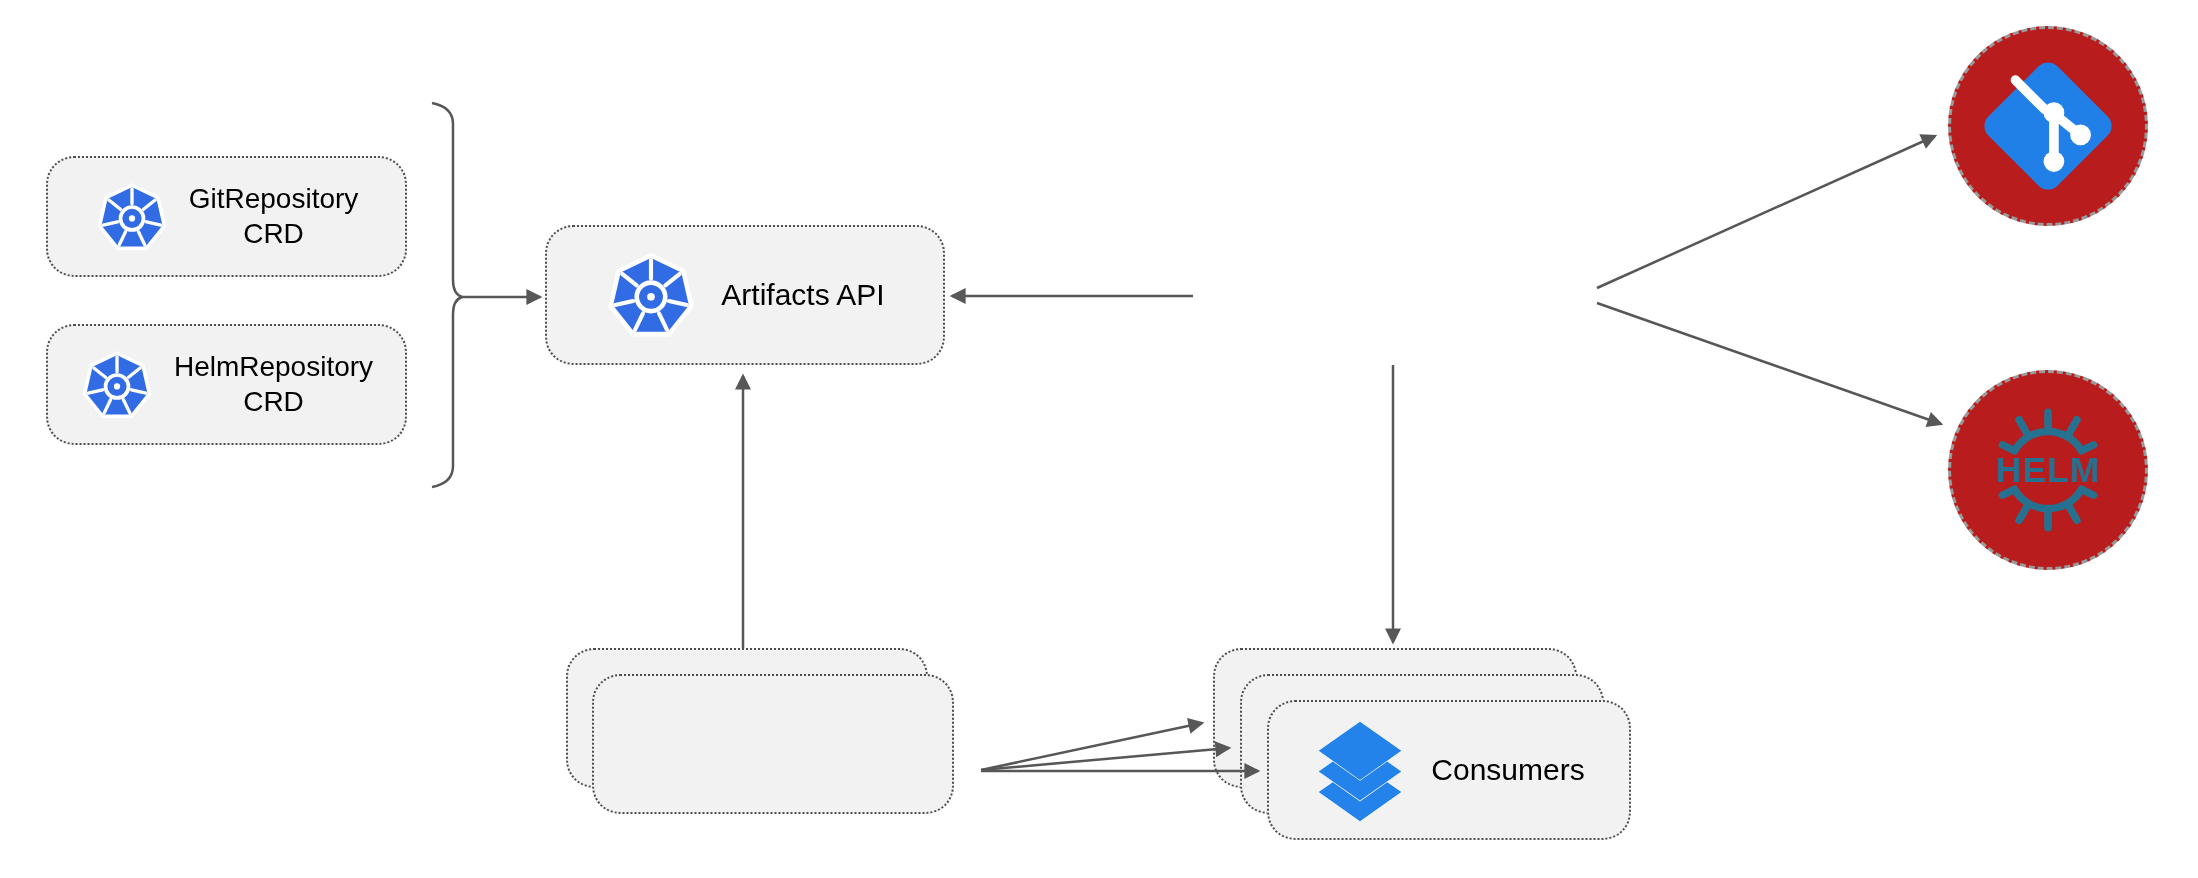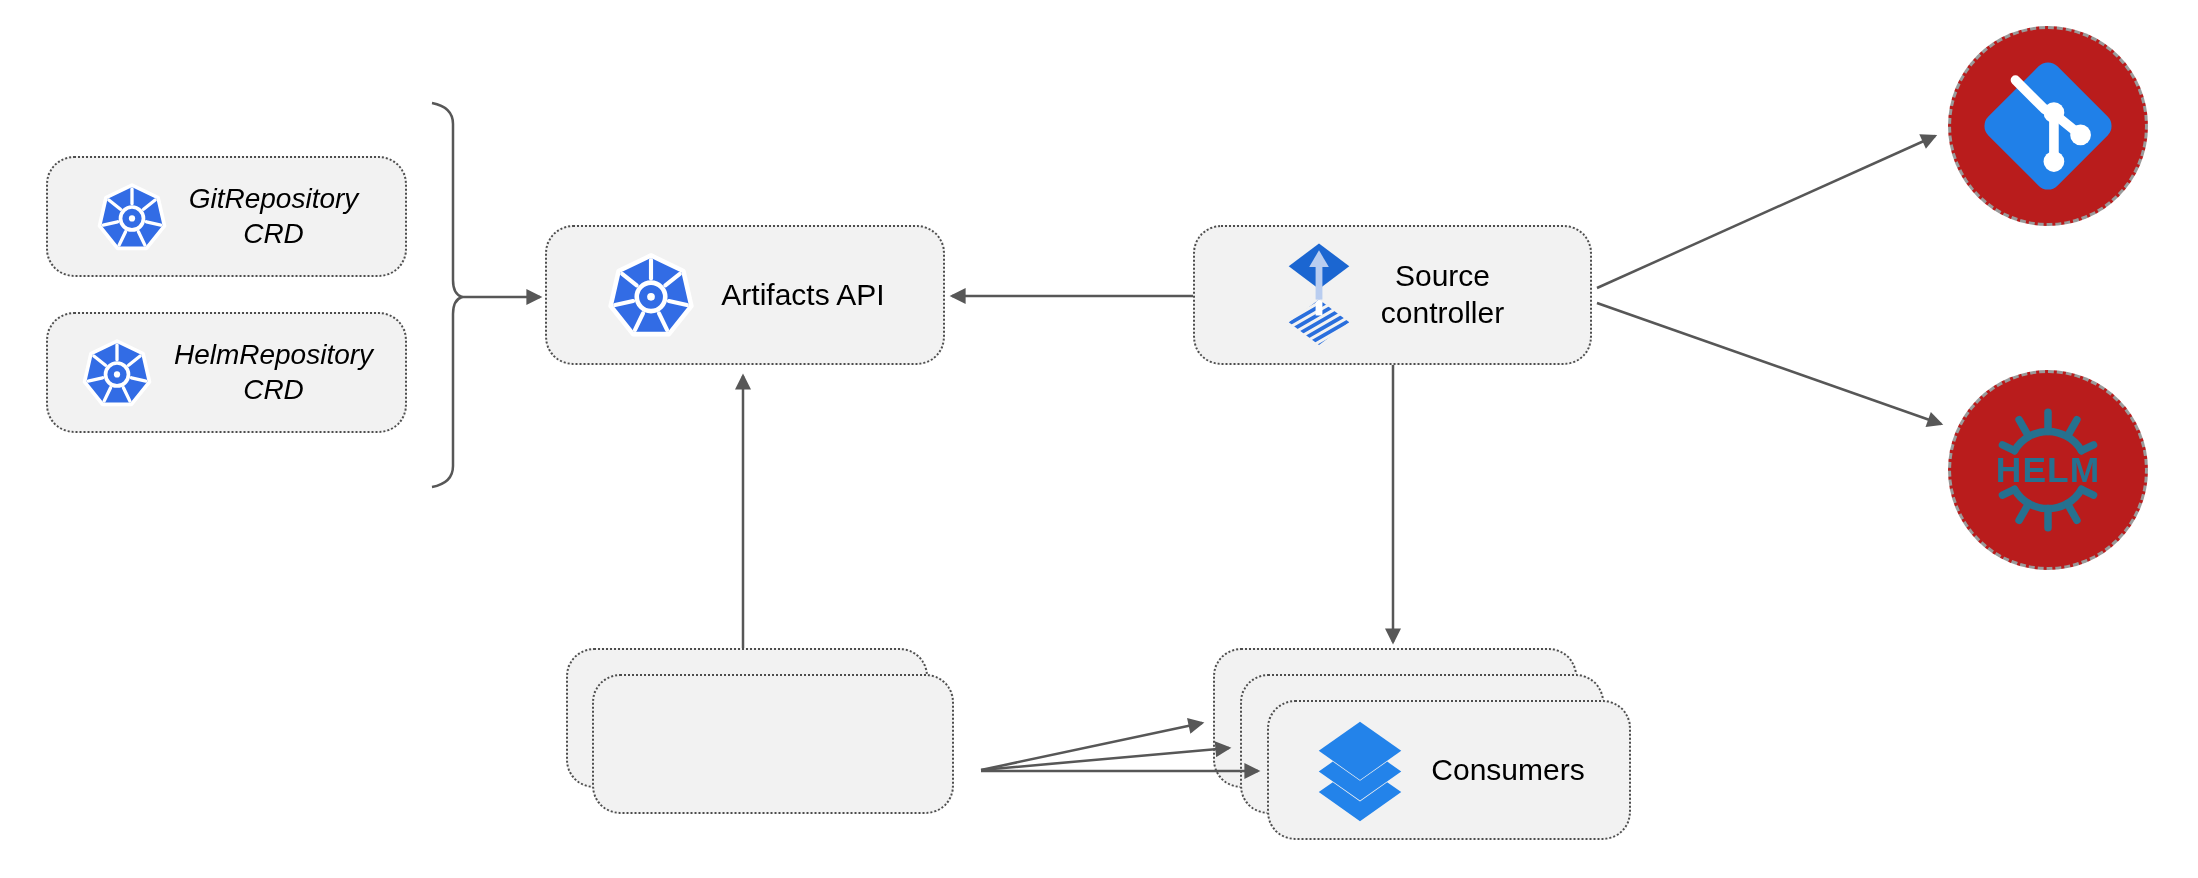--- a/index.html
+++ b/index.html
@@ -12,21 +12,21 @@
     position:absolute;background:#f2f2f2;border:2px dotted #4d4d4d;border-radius:28px;
     display:flex;align-items:center;justify-content:center;gap:24px;box-sizing:border-box;
     z-index:10;
   }
   .box.shadow1{z-index:6;}
   .box.shadow2{z-index:8;}
   .label{
     color:#000;text-align:center;line-height:1.22;white-space:pre-line;
     font-size:30px;
   }
-  .label.sm{font-size:28px;font-style:italic;}
+  .label.sm{font-size:28px;}
   .circle{
     position:absolute;width:200px;height:200px;border-radius:50%;
     background:#b91c1c;border:3px dashed #9a9a9a;
     display:flex;align-items:center;justify-content:center;box-sizing:border-box;z-index:10;
   }
   svg.icon{flex:0 0 auto;display:block;}
 </style>
 </head>
 <body>
 
@@ -92,42 +92,35 @@
   </svg>
 
   <div class="box" style="left:46px;top:156px;width:361px;height:121px;gap:20px">
     <svg class="icon" width="74" height="74">
         <use href="#sym-k8s"></use>
       </svg>
     <div class="label sm">GitRepository
 CRD</div>
   </div>
 
-  <div class="box" style="left:46px;top:312px;width:361px;height:121px;gap:20px">
+  <div class="box" style="left:46px;top:324px;width:361px;height:121px;gap:20px">
     <svg class="icon" width="74" height="74">
         <use href="#sym-k8s"></use>
       </svg>
     <div class="label sm">HelmRepository
 CRD</div>
   </div>
 
   <div class="box" style="left:545px;top:225px;width:400px;height:140px">
     <svg class="icon" width="92" height="92">
         <use href="#sym-k8s"></use>
       </svg>
     <div class="label">Artifacts API</div>
   </div>
 
-  <div class="box" style="left:1193px;top:225px;width:399px;height:140px">
-    <svg class="icon" width="76" height="106">
-        <use href="#sym-flux"></use>
-      </svg>
-    <div class="label">Source
-controller</div>
-  </div>
 
   <div class="box shadow1" style="left:566px;top:648px;width:362px;height:140px"></div>
   <div class="box shadow2" style="left:592px;top:674px;width:362px;height:140px"></div>
 
   <div class="box shadow1" style="left:1213px;top:648px;width:364px;height:140px"></div>
   <div class="box shadow2" style="left:1240px;top:674px;width:364px;height:140px"></div>
   <div class="box" style="left:1267px;top:700px;width:364px;height:140px">
     <svg class="icon" width="94" height="105" viewBox="0 0 100 112">
       <polygon points="50,4 94,35 50,66 6,35" fill="#2383ea"></polygon>
       <path d="M6,57 L21,46.5 L50,67 L79,46.5 L94,57 L50,88 Z" fill="#2383ea"></path>

